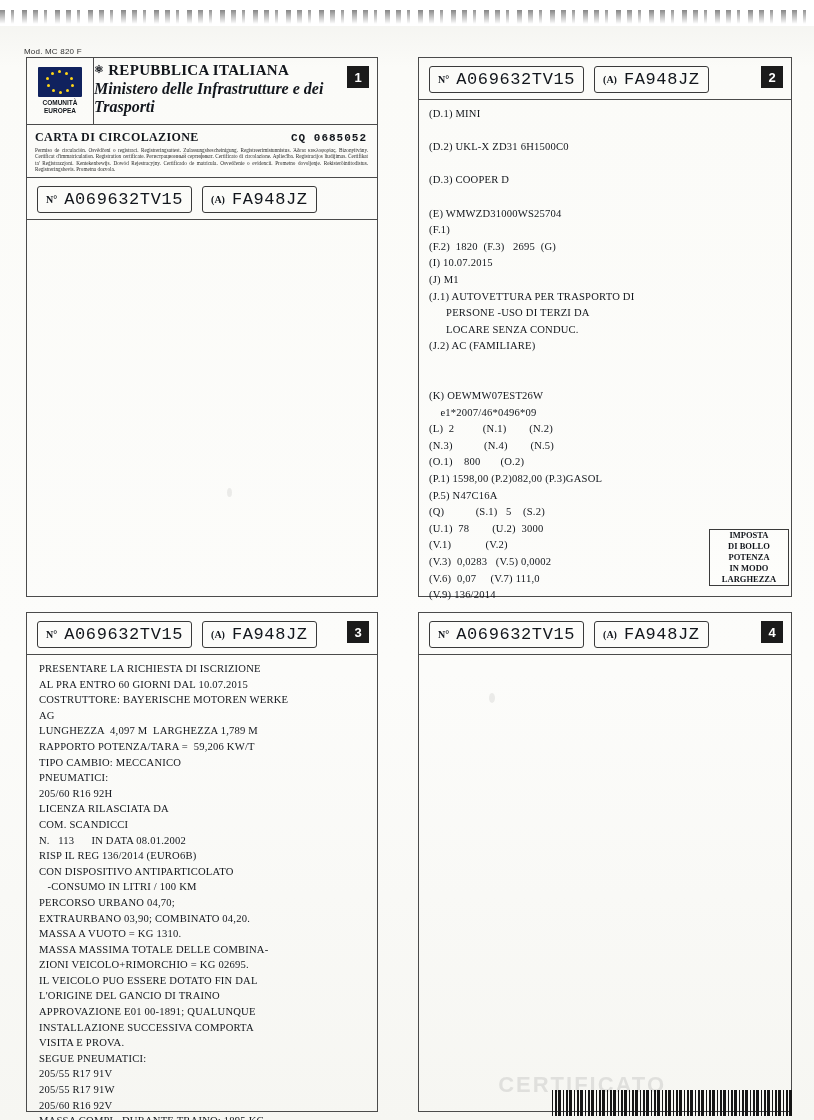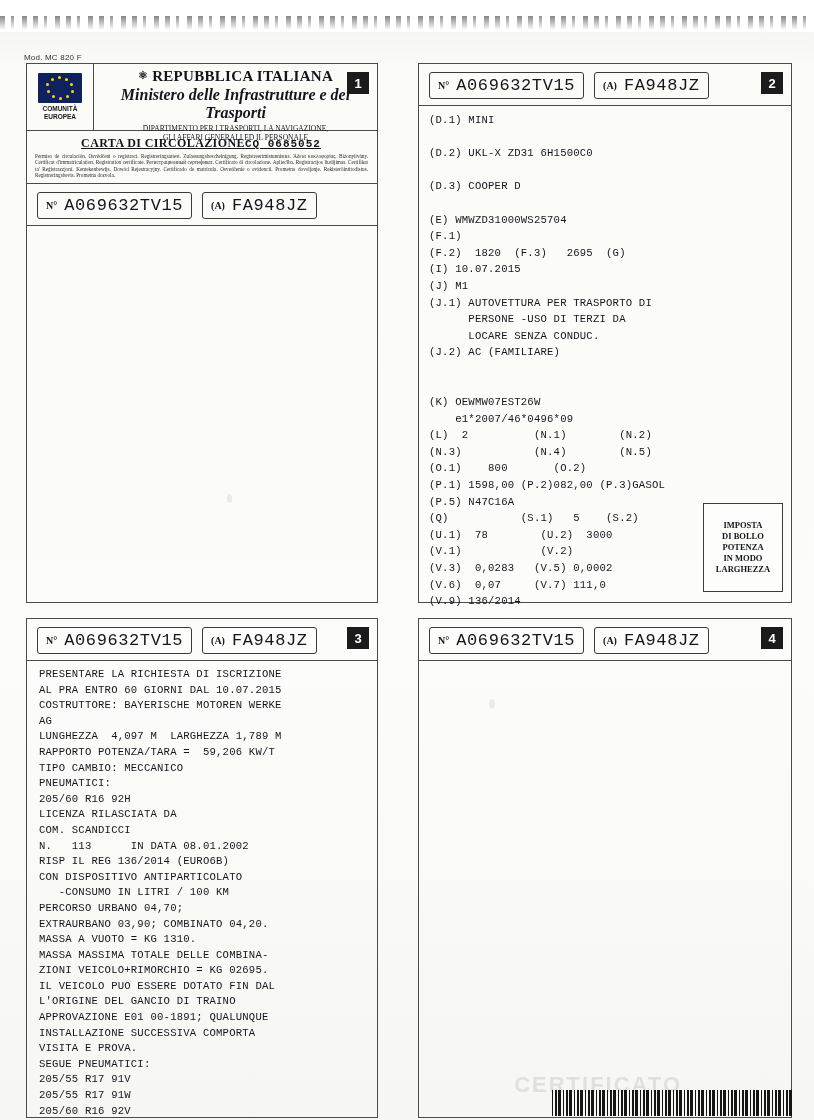--- a/index.html
+++ b/index.html
@@ -9,21 +9,20 @@
     font-family:"Liberation Mono", monospace;
     color:#12161c;
     position:relative;
     overflow:hidden;
   }
   
   .page{
     position:absolute;inset:0;
     background:
       linear-gradient(180deg,#f2f2ee 0%,#fbfbf8 6%,#fcfcfa 60%,#f6f6f2 100%);
-    margin-top: 6px;
   }
   .scan-top{
     position:absolute;left:0;right:0;top:0;height:26px;
     background:#ffffff;
   }
   .scan-top:before{
     content:"";position:absolute;left:0;right:0;top:10px;height:14px;
     background:
       repeating-linear-gradient(90deg,
         #2b2b2b 0px,#2b2b2b 5px,
@@ -79,38 +78,37 @@
     position:absolute;inset:0;
   }
   .eu-stars span{
     position:absolute;width:3px;height:3px;background:#ffd617;border-radius:50%;
   }
   .eu-cap{
     font-family:"Liberation Sans",sans-serif;
     font-size:6.5px;font-weight:bold;line-height:8px;text-align:center;margin-top:2px;
   }
   .q1-title{
-    flex:1;text-align:center;padding-top:4px;
+    flex:1;padding-top:4px;
   }
   .rep{
     font-family:"Liberation Serif",serif;font-weight:bold;font-size:15px;
     letter-spacing:.3px;
   }
   .rep .em{font-size:11px;vertical-align:2px;}
   .min{
     font-family:"Liberation Serif",serif;font-style:italic;font-weight:bold;
     font-size:16px;margin-top:1px;
   }
   .dip{
     font-family:"Liberation Serif",serif;font-size:7.5px;line-height:9px;margin-top:2px;
   }
   .cdc-row{
-    display:flex;align-items:baseline;justify-content:center;
+    display:flex;align-items:baseline;justify-content:space-between;
     padding:5px 10px 2px 8px;
-    text-decoration:underline;
   }
   .cdc{
     font-family:"Liberation Serif",serif;font-weight:bold;font-size:12px;letter-spacing:.4px;
   }
   .cdcnum{
     font-family:"Liberation Mono",monospace;font-weight:bold;font-size:11px;letter-spacing:1px;
   }
   .microtext{
     font-family:"Liberation Serif",serif;
     font-size:5.2px;line-height:6.4px;text-align:justify;
@@ -129,46 +127,46 @@
     background:transparent;
   }
   .plate-lbl{
     font-family:"Liberation Serif",serif;font-size:10px;font-weight:bold;
   }
   .plate-val{
     font-family:"Liberation Mono",monospace;font-size:17px;letter-spacing:.6px;
   }
 
   .body-text{
-    font-family:Liberation Mono, monospace;
+    font-family:Liberation Serif, serif;
     font-size:11px;line-height:17px;
     white-space:pre;
     padding:10px 8px 0 12px;
     letter-spacing:.2px;
   }
   #q2 .body-text{font-size:10.6px;line-height:16.6px;padding:6px 6px 0 10px;}
   #q3 .body-text{font-size:10.6px;line-height:15.6px;padding:6px 6px 0 12px;}
 
   .stamp{
-    position:absolute;right:8px;bottom:10px;
+    position:absolute;right:2px;bottom:10px;
     width:74px;border:1px solid #3b3b3b;
     font-family:"Liberation Serif",serif;font-weight:bold;
-    font-size:8.5px;line-height:11px;text-align:center;padding:16px 2px;
+    font-size:8.5px;line-height:11px;text-align:center;padding:0 2px;
     background:rgba(255,255,255,.25);
   }
 
   .barcode{
     position:absolute;right:22px;bottom:4px;width:240px;height:26px;
     background:repeating-linear-gradient(90deg,
       #151515 0px,#151515 1px,transparent 1px,transparent 3px,
       #151515 3px,#151515 5px,transparent 5px,transparent 6px,
       #151515 6px,#151515 9px,transparent 9px,transparent 11px);
   }
   .watermark{
-    position:absolute;right:132px;bottom:22px;
+    position:absolute;right:148px;bottom:22px;
     font-family:"Liberation Sans",sans-serif;font-size:22px;font-weight:bold;
     color:rgba(120,120,120,.18);letter-spacing:2px;
   }
   
   .smudge{position:absolute;border-radius:50%;background:rgba(90,90,90,.10);}
 </style>
 </head>
 <body>
 
 <div class="page">
@@ -198,24 +196,20 @@
           <span>COMUNITÀ</span><br>
           <span>EUROPEA</span>
         </div>
       </div>
       <div class="q1-title">
         <div class="rep">
           <span class="em">⚛</span>
           <span>REPUBBLICA ITALIANA</span>
         </div>
         <div class="min">Ministero delle Infrastrutture e dei Trasporti</div>
-        <div class="dip">
-          <span>DIPARTIMENTO PER I TRASPORTI, LA NAVIGAZIONE,</span><br>
-          <span>GLI AFFARI GENERALI ED IL PERSONALE</span>
-        </div>
       </div>
     </div>
 
     <div class="cdc-row">
       <div class="cdc">CARTA DI CIRCOLAZIONE</div>
       <div class="cdcnum">CQ 0685052</div>
     </div>
     <div class="microtext">Permiso de circulación. Osvědčení o registraci. Registreringsattest. Zulassungsbescheinigung. Registreerimistunnistus. Άδεια κυκλοφορίας. Bizonyítvány. Certificat d'immatriculation. Registration certificate. Ρегистрационный сертификат. Certificato di circolazione. Apliecība. Registracijos liudijimas. Ċertifikat ta' Reġistrazzjoni. Kentekenbewijs. Dowód Rejestracyjny. Certificado de matrícula. Osvedčenie o evidencii. Prometno dovoljenje. Rekisteröintitodistus. Registreringsbevis. Prometna dozvola.</div>
 
     <div class="plate-row">

